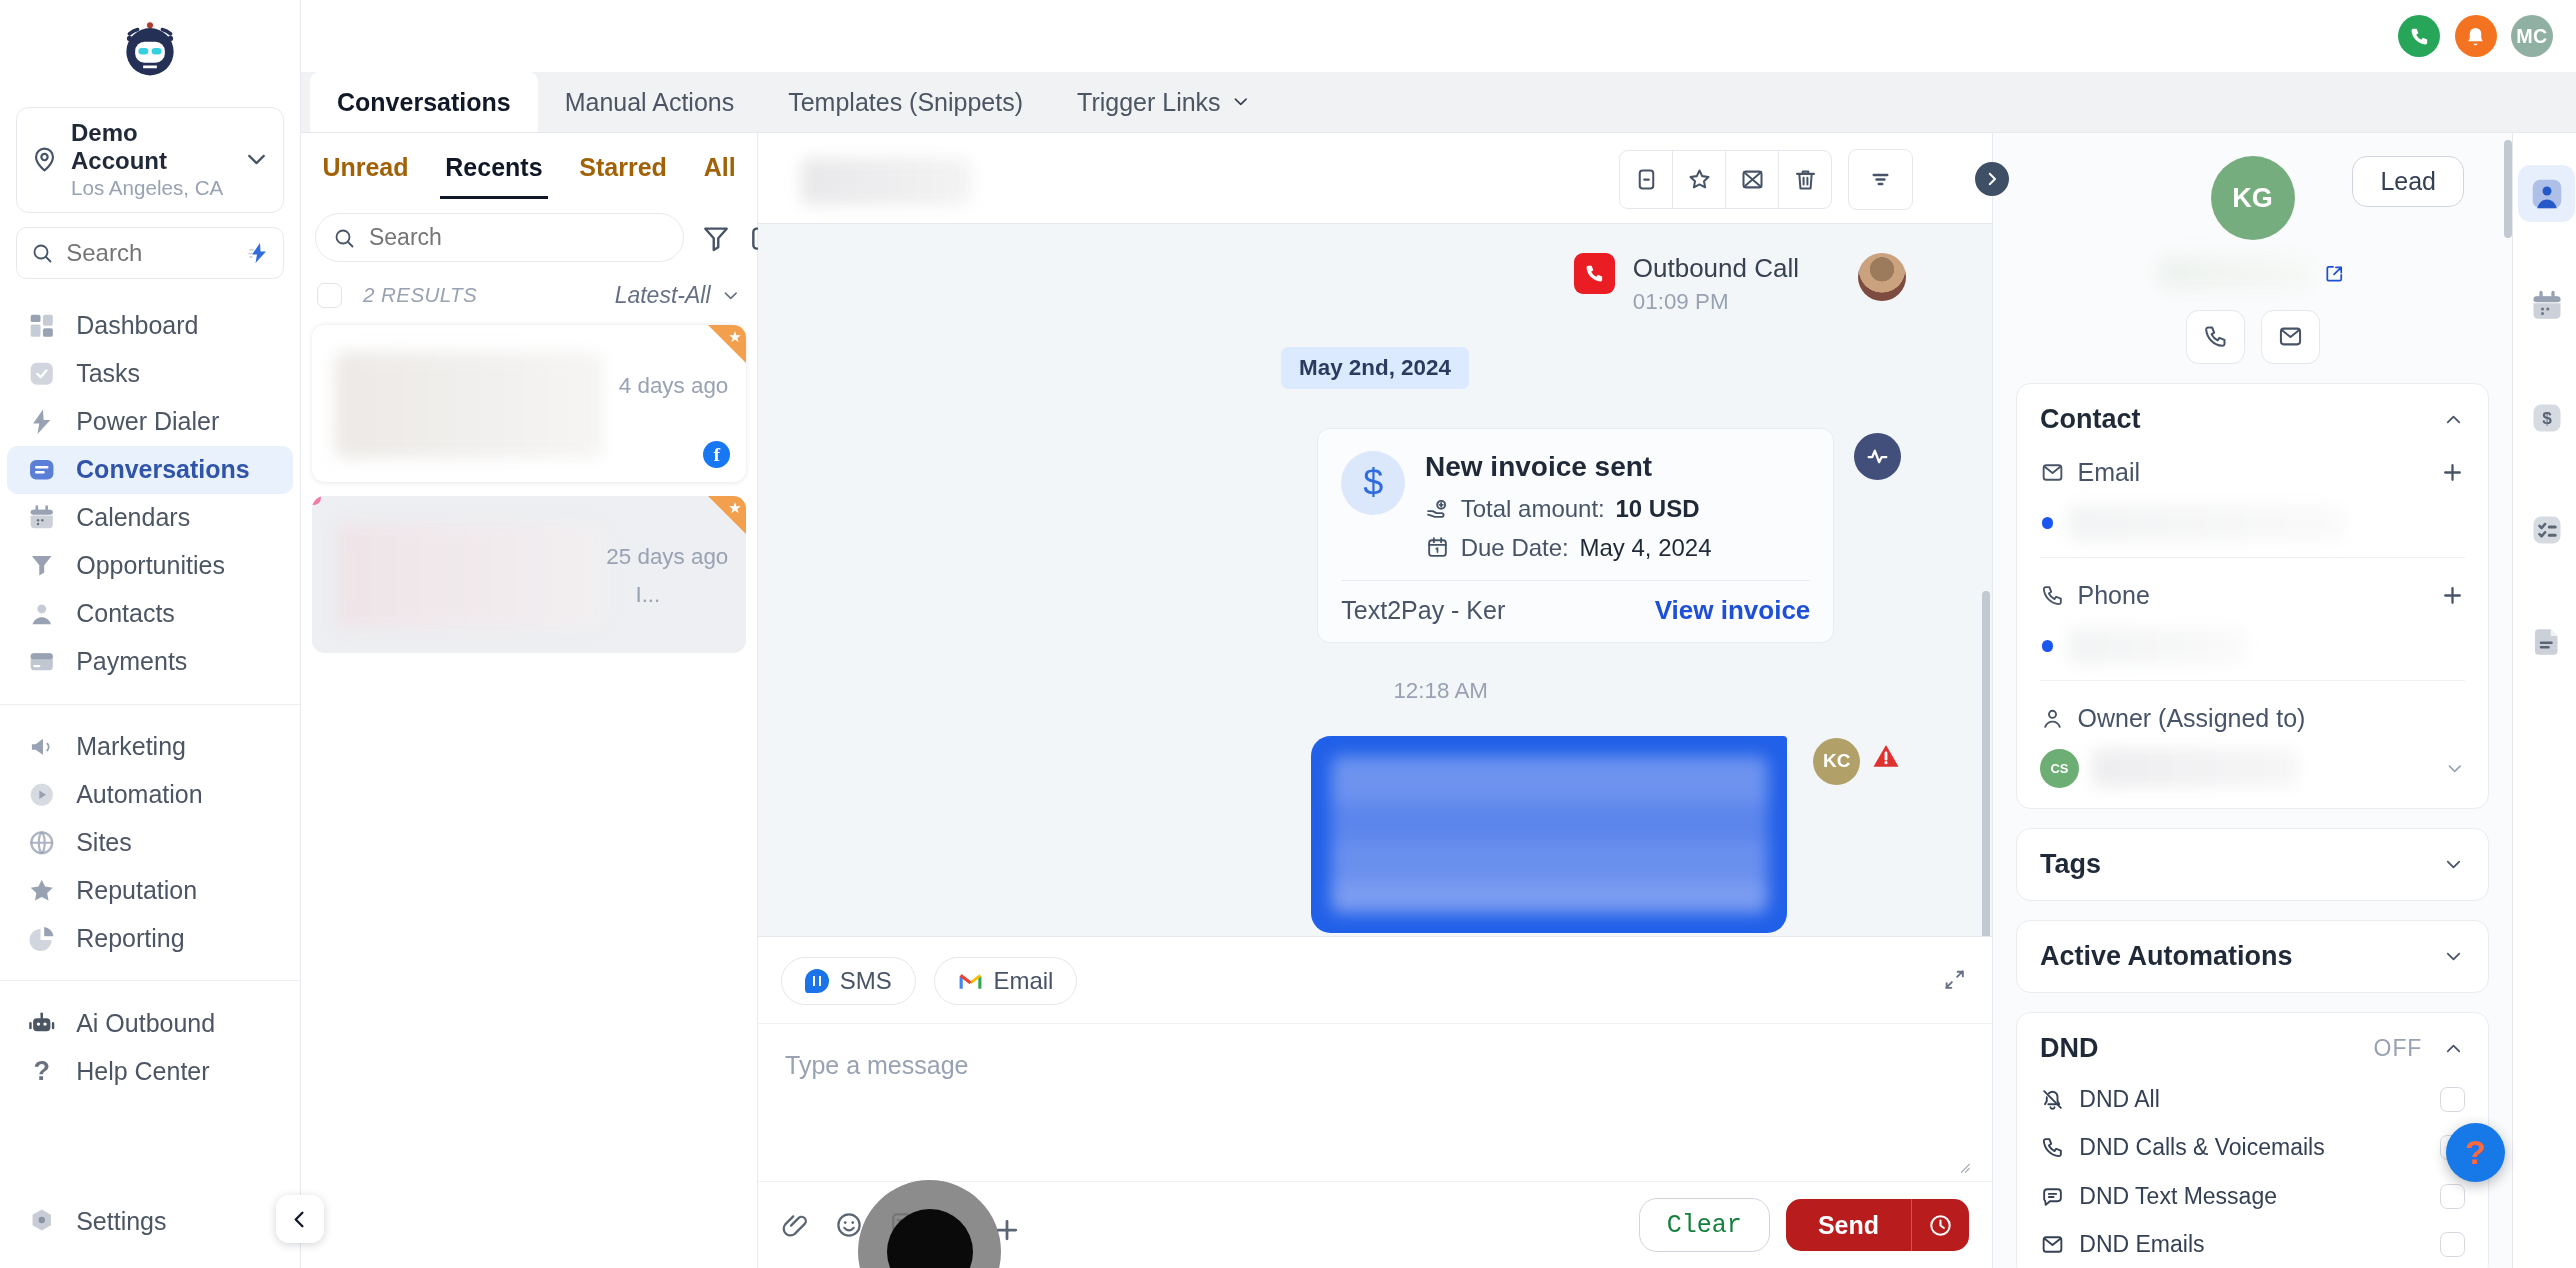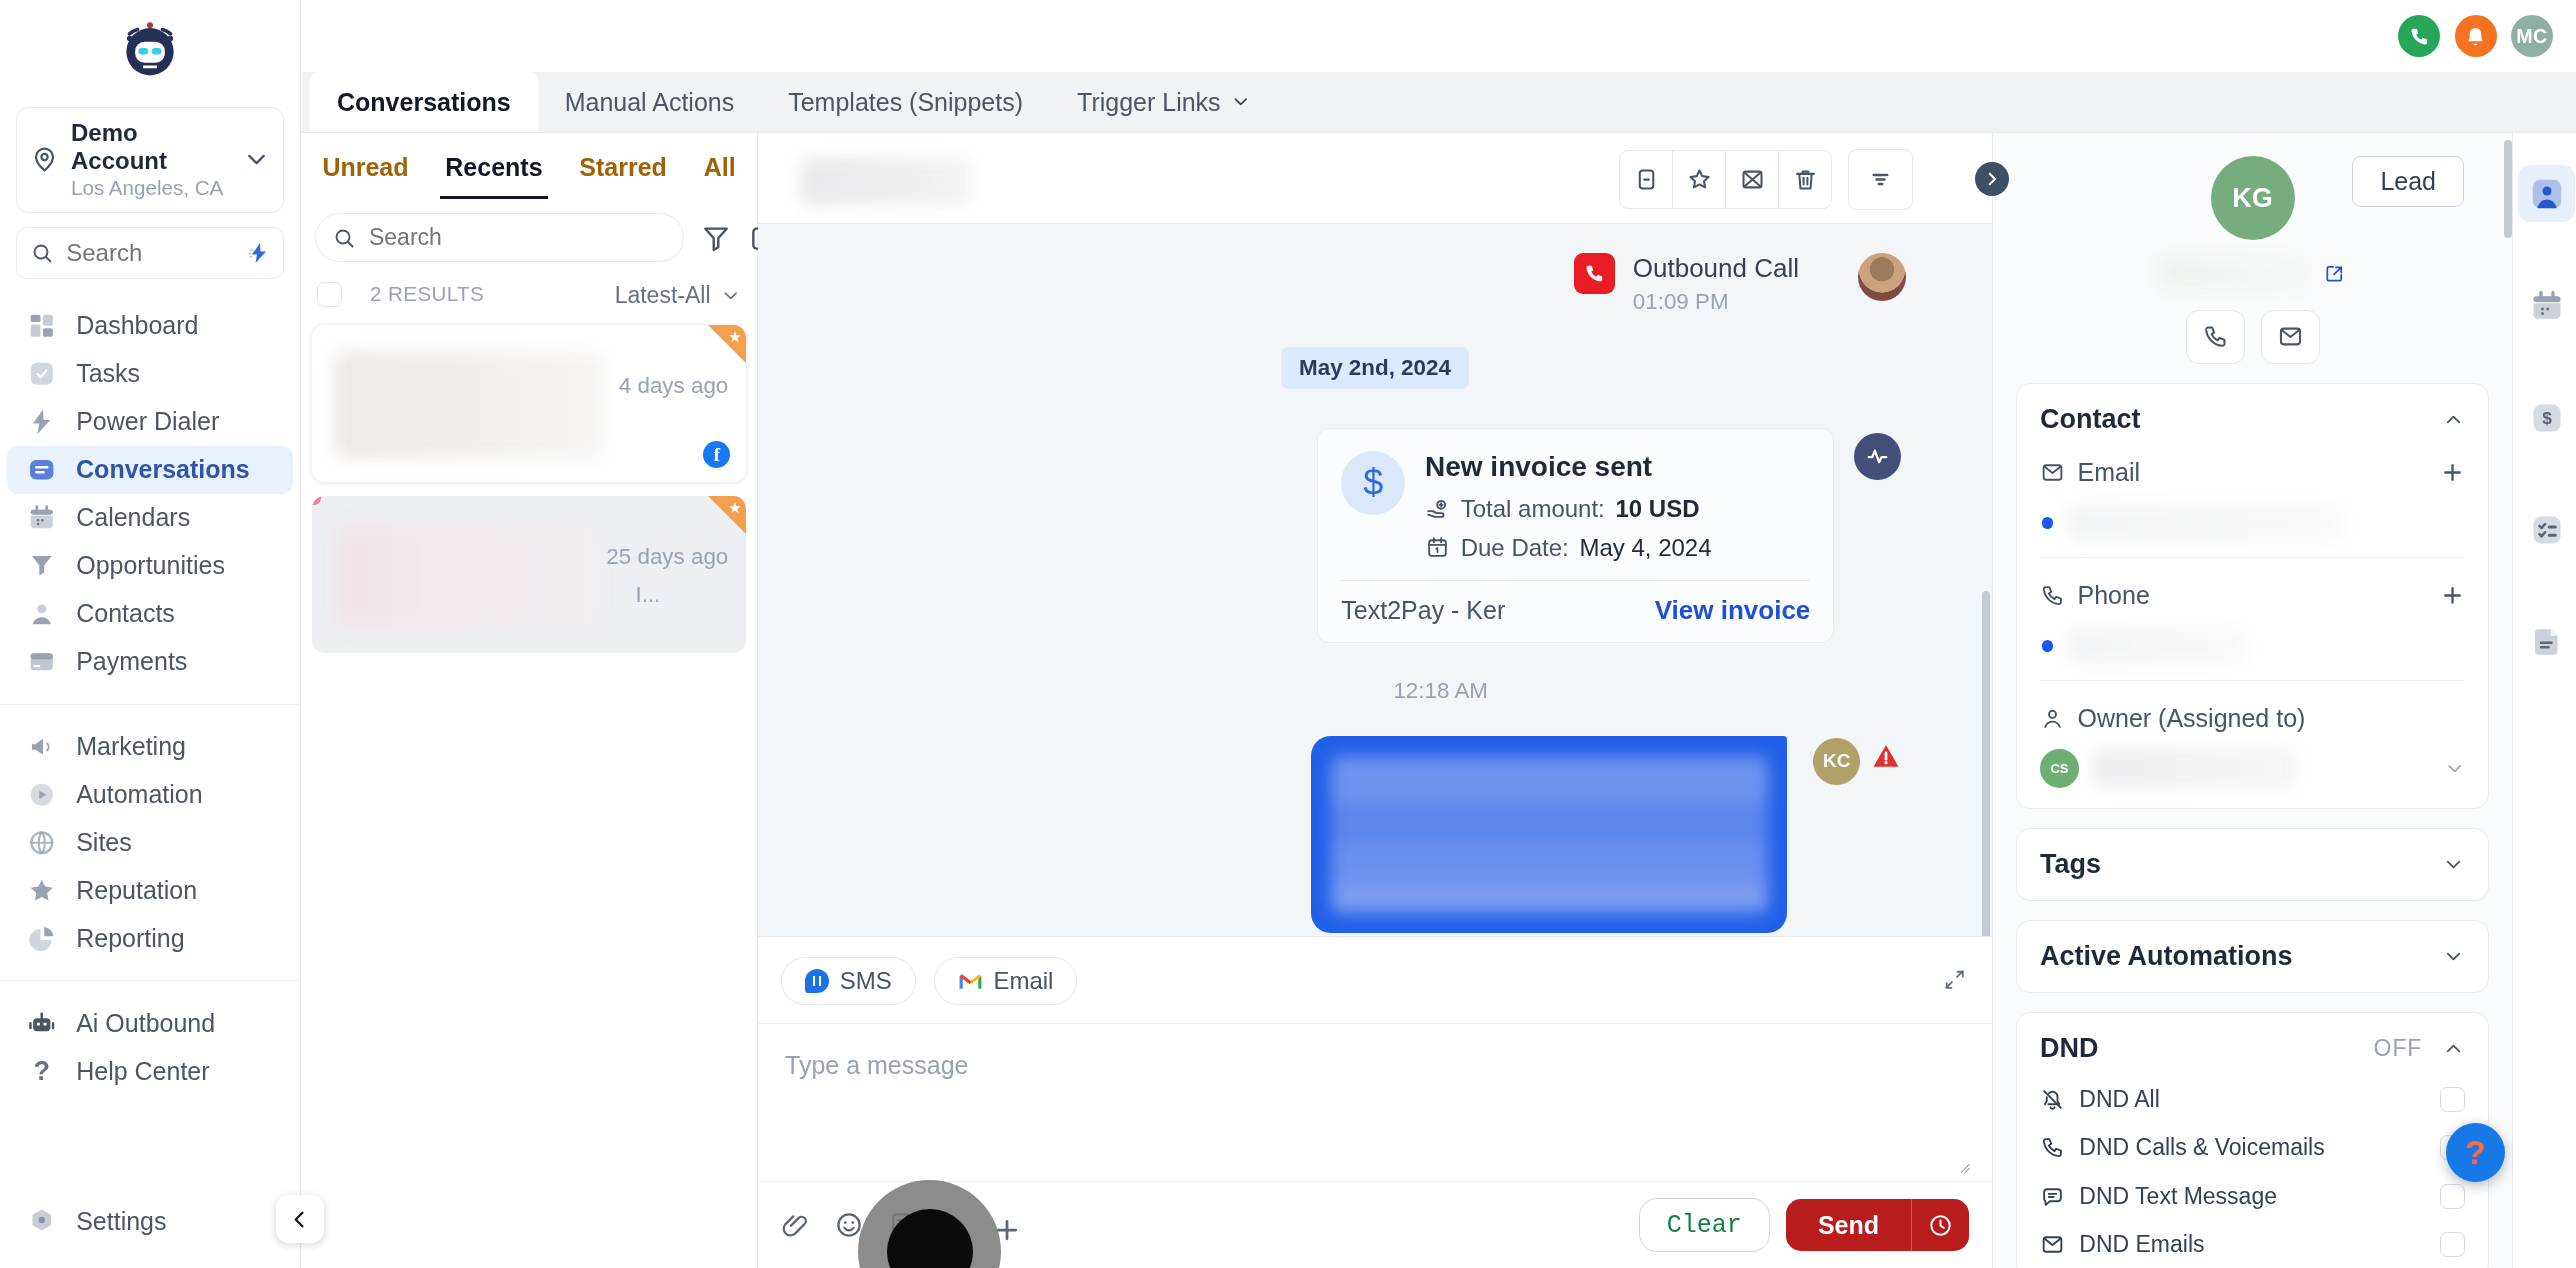--- a/index.html
+++ b/index.html
@@ -55,21 +55,21 @@
   
   .convpanel{width:456px;flex:none;background:#fff;border-right:0.9px solid #e7e9ee;display:flex;flex-direction:column;}
   .filter-tabs{display:flex;align-items:flex-end;gap:0;padding:19.7px 16px 0 16px;justify-content:space-between;}
   .ftab{font-size:25px;color:#a16207;font-weight:600;padding:0 5.4px 14.3px 5.4px;border-bottom:3.6px solid transparent;cursor:pointer;}
   .ftab.active{color:#101828;border-bottom-color:#101828;}
   .conv-search-row{display:flex;align-items:center;gap:16px;padding:14.3px 14.3px 0 14.3px;}
   .conv-search{flex:1;border:0.9px solid #e7e9ee;border-radius:894px;display:flex;align-items:center;gap:10.7px;padding:9px 16px;}
   .conv-search .ic{width:24px;height:24px;color:#475467;}
   .conv-search input{border:0;outline:0;font-size:23px;color:#667085;flex:1;min-width:0;font-family:inherit;background:transparent;}
   .conv-icon-btn{width:32px;height:32px;color:#475467;cursor:pointer;}
-  .results-row{display:flex;align-items:flex-start;padding:19.7px 16px 9px 16px;gap:28px;}
+  .results-row{display:flex;align-items:center;padding:19.7px 16px 9px 16px;gap:21px;font-style:italic;}
   .checkbox{width:23px;height:23px;border:1.8px solid #e0e3e8;border-radius:7.2px;background:#fff;flex:none;cursor:pointer;}
   .results-label{font-size:20.6px;color:#98a2b3;letter-spacing:0.4px;}
   .sort{margin-left:auto;display:flex;align-items:center;gap:9px;font-size:23px;color:#667085;cursor:pointer;}
   .sort .ic{width:21.5px;height:21.5px;color:#667085;}
   .conv-cards{padding:7.2px 10.7px;display:flex;flex-direction:column;gap:14.3px;overflow:hidden;}
   .conv-card{position:relative;border-radius:12.5px;background:#fff;box-shadow:0 0.9px 5.4px rgba(16,24,40,.10);height:157px;cursor:pointer;overflow:hidden;}
   .conv-card.selected{background:#edeff2;box-shadow:none;}
   .conv-blur{position:absolute;left:23px;top:27px;width:268px;height:106px;}
   .conv-time{position:absolute;right:18px;top:48px;font-size:22.4px;color:#98a2b3;}
   .conv-preview{position:absolute;right:86px;top:86px;font-size:22.4px;color:#98a2b3;}
@@ -146,21 +146,21 @@
   .composer-actions{margin-left:auto;display:flex;align-items:center;gap:16px;}
   .btn-clear{border:0.9px solid #d0d5dd;background:#fff;border-radius:18px;padding:11.6px 27px;font-size:25px;color:#15803d;font-family:Liberation Mono, monospace;cursor:pointer;}
   .btn-send-group{display:flex;align-items:stretch;background:#b91c1c;border-radius:15px;overflow:hidden;}
   .btn-send{padding:11.6px 32px;font-size:25px;color:#fff;font-weight:600;display:flex;align-items:center;cursor:pointer;}
   .btn-sched{width:57px;display:flex;align-items:center;justify-content:center;border-left:0.9px solid rgba(255,255,255,.25);cursor:pointer;}
   .btn-sched .ic{width:27px;height:27px;color:#fff;}
 
   
   .contactpanel{width:519px;flex:none;background:#fafbfc;position:relative;overflow:hidden;padding:0 23px;box-sizing:border-box;}
   .cp-top{position:relative;margin-top:23px;}
-  .lead-btn{position:absolute;right:25px;top:0;border:0.9px solid #d0d5dd;background:#fff;border-radius:9px;padding:9.8px 27px;font-size:25px;color:#344054;cursor:pointer;}
+  .lead-btn{position:absolute;right:25px;top:0;border:0.9px solid #d0d5dd;background:#fff;border-radius:15px;padding:9.8px 27px;font-size:25px;color:#344054;cursor:pointer;}
   .kg-avatar{width:84px;height:84px;border-radius:50%;background:#76ad7e;color:#fff;font-size:27px;font-weight:700;display:flex;align-items:center;justify-content:center;margin:0 auto;}
   .cp-name-row{display:flex;align-items:center;justify-content:center;gap:12.5px;margin-top:16px;}
   .cp-name-blur{width:152px;height:34px;background:linear-gradient(90deg,#eef2ef,#f6f8f6);}
   .cp-ext{width:23px;height:23px;color:#1d4fd7;cursor:pointer;}
   .cp-contact-btns{display:flex;justify-content:center;gap:16px;margin-top:19.7px;}
   .cp-cbtn{width:57px;height:52px;border:0.9px solid #e4e7ec;border-radius:12.5px;background:#fff;display:flex;align-items:center;justify-content:center;cursor:pointer;}
   .cp-cbtn .ic{width:27px;height:27px;color:#475467;}
   .cp-card{background:#fff;border:0.9px solid #e9ebef;border-radius:14.3px;margin-top:19.7px;padding:19.7px 23px;box-sizing:border-box;position:relative;}
   .cp-card-title-row{display:flex;align-items:center;justify-content:space-between;cursor:pointer;}
   .cp-card-title{font-size:27px;font-weight:700;color:#1f2937;}

